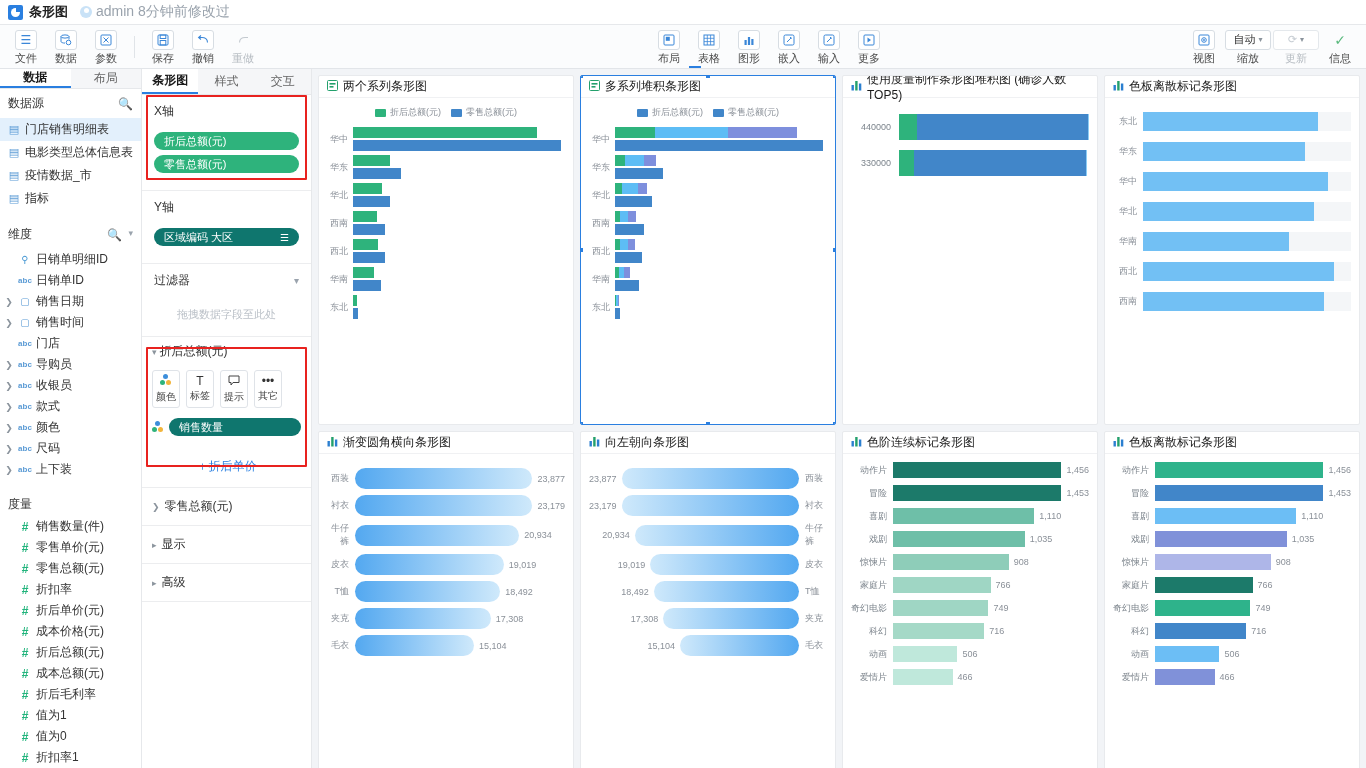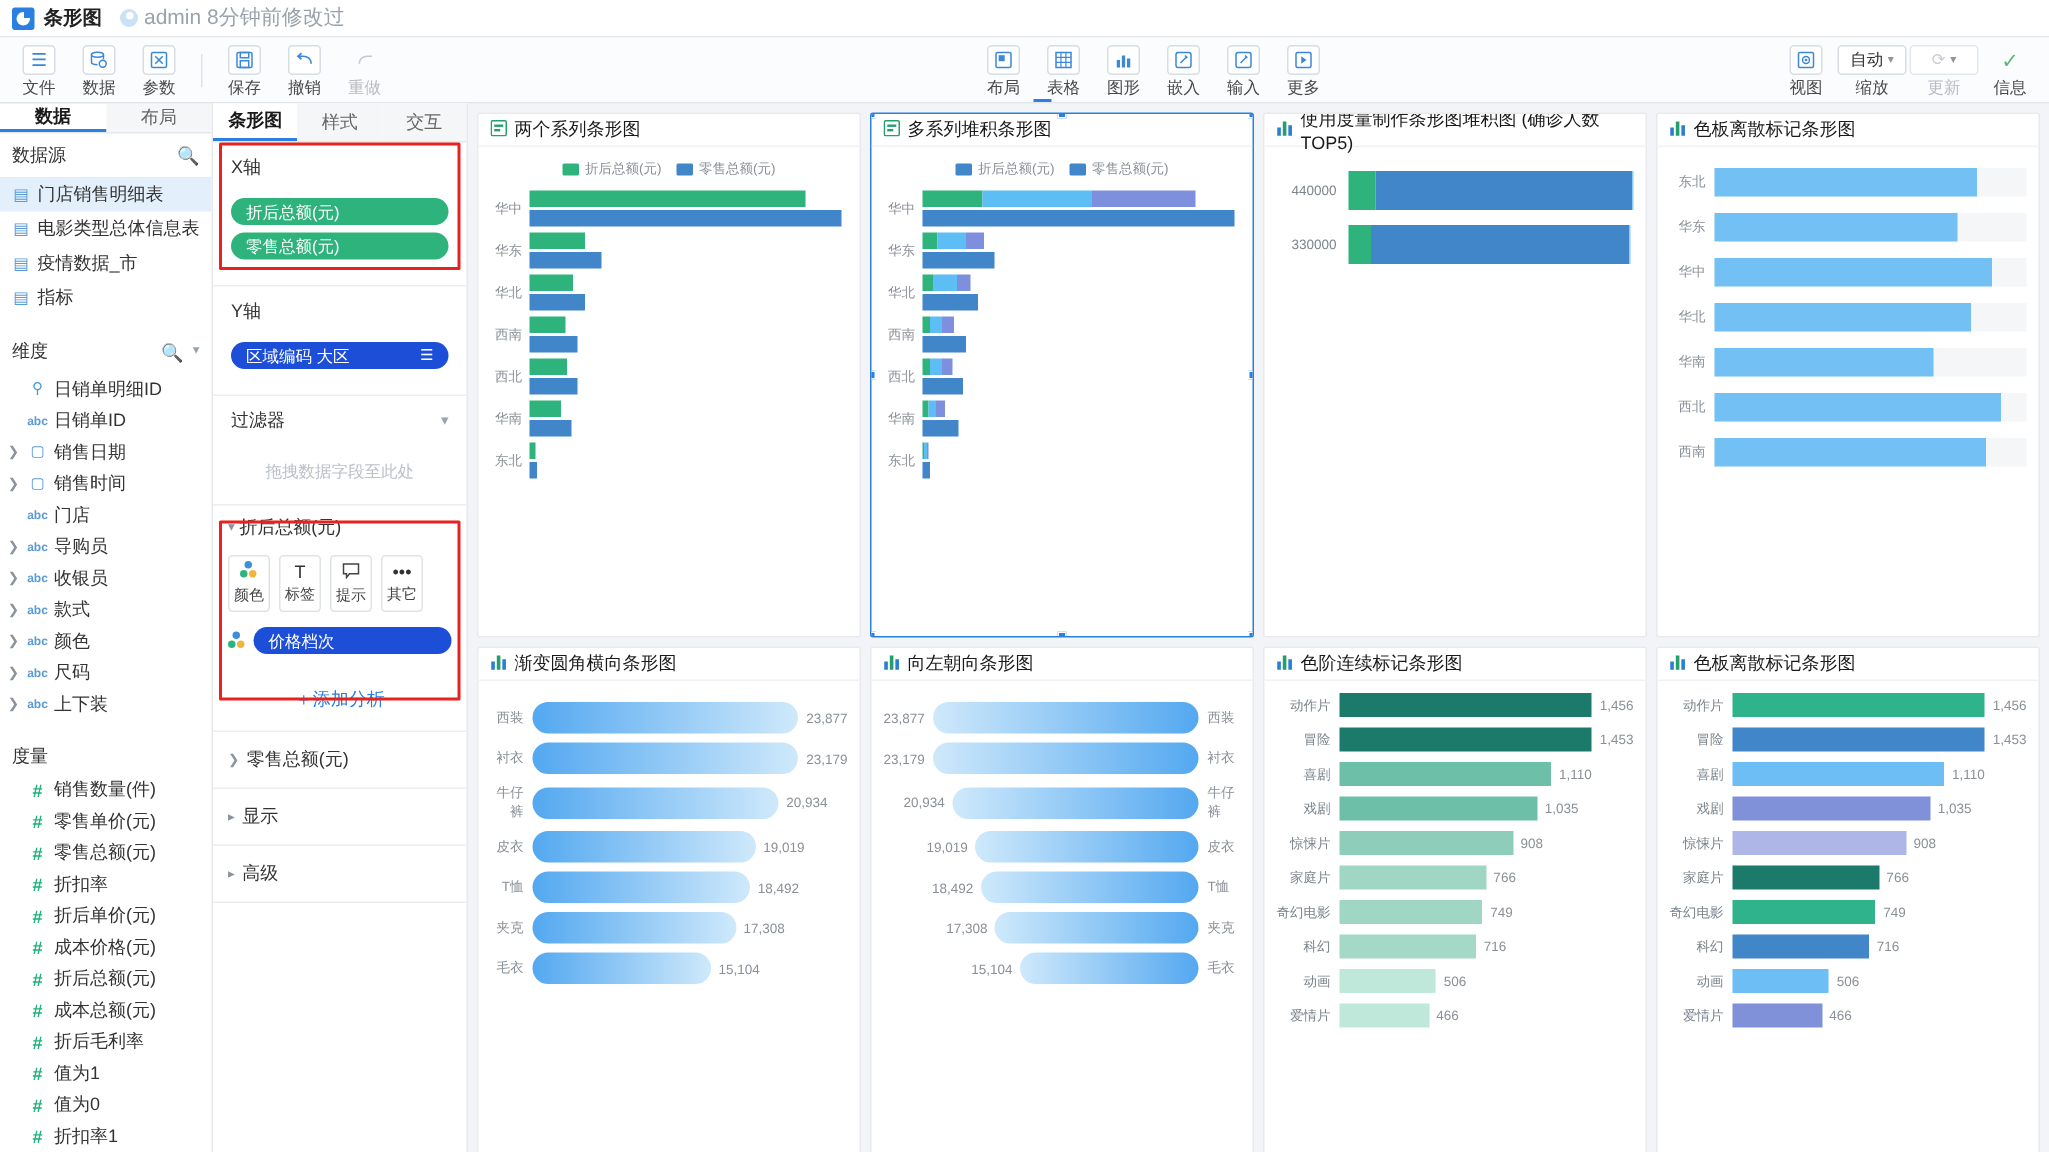--- a/index.html
+++ b/index.html
@@ -114,21 +114,21 @@
     display: flex; flex-direction: column; flex: none; position: relative;
   }
   .cfg-body { flex: 1; overflow: hidden; }
   .cfg-block { padding: 8px 12px 12px; border-bottom: 1px solid #ecedef; }
   .cfg-title { font-size: 12px; color: #333; margin-bottom: 12px; }
   .pill {
     height: 18px; border-radius: 9px; display: flex; align-items: center;
     padding: 0 10px; font-size: 11px; color: #fff; margin-bottom: 5px; cursor: pointer;
   }
   .pill.green { background: #2eb37c; }
-  .pill.blue { background: #1d4ed8; }
+  .pill.blue { background: #0f766e; }
   .pill .right-ico { margin-left: auto; font-size: 10px; }
   .cfg-row { display: flex; align-items: center; }
   .chev { margin-left: auto; color: #9aa3ad; font-size: 10px; }
   .dropzone {
     text-align: center; color: #bbc1c8; font-size: 11px; padding: 18px 0 8px;
   }
   .mark-head { display: flex; align-items: center; font-size: 12px; color: #333; padding: 6px 10px; }
   .mark-head .c { margin-right: 3px; font-size: 9px; color: #8b949d; }
   .mark-grid { display: flex; gap: 6px; padding: 4px 10px 8px; }
   .mark-btn {
@@ -621,26 +621,26 @@
             <span class="ml">其它</span>
           </div>
         </div>
         <div class="mark-pill-row">
           <span class="dots-ico">
               <i></i>
               <i></i>
               <i></i>
             </span>
           <div class="pill blue" style="flex:1;margin-bottom:0">
-            <span>价格档次</span>
-          </div>
-        </div>
-      </div>
-
-      <div class="add-analysis">＋添加分析</div>
+            <span>销售数量</span>
+          </div>
+        </div>
+      </div>
+
+      <div class="add-analysis">＋折后单价</div>
 
       <div class="collapse-row">
         <span class="cc">❯</span>
         <span>零售总额(元)</span>
       </div>
       <div class="collapse-row">
         <span class="cc">▸</span>
         <span>显示</span>
       </div>
       <div class="collapse-row">

